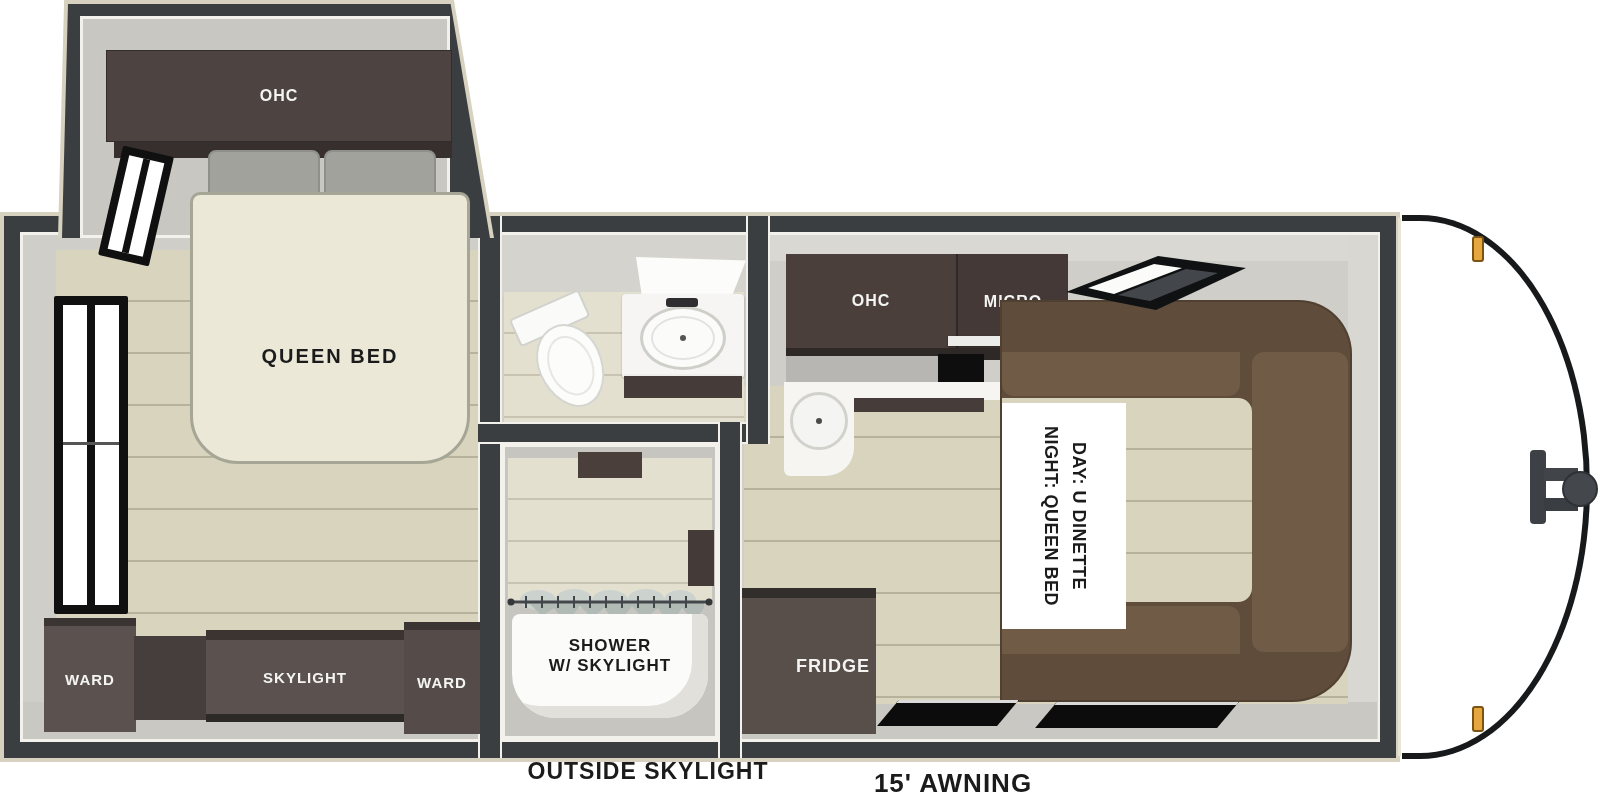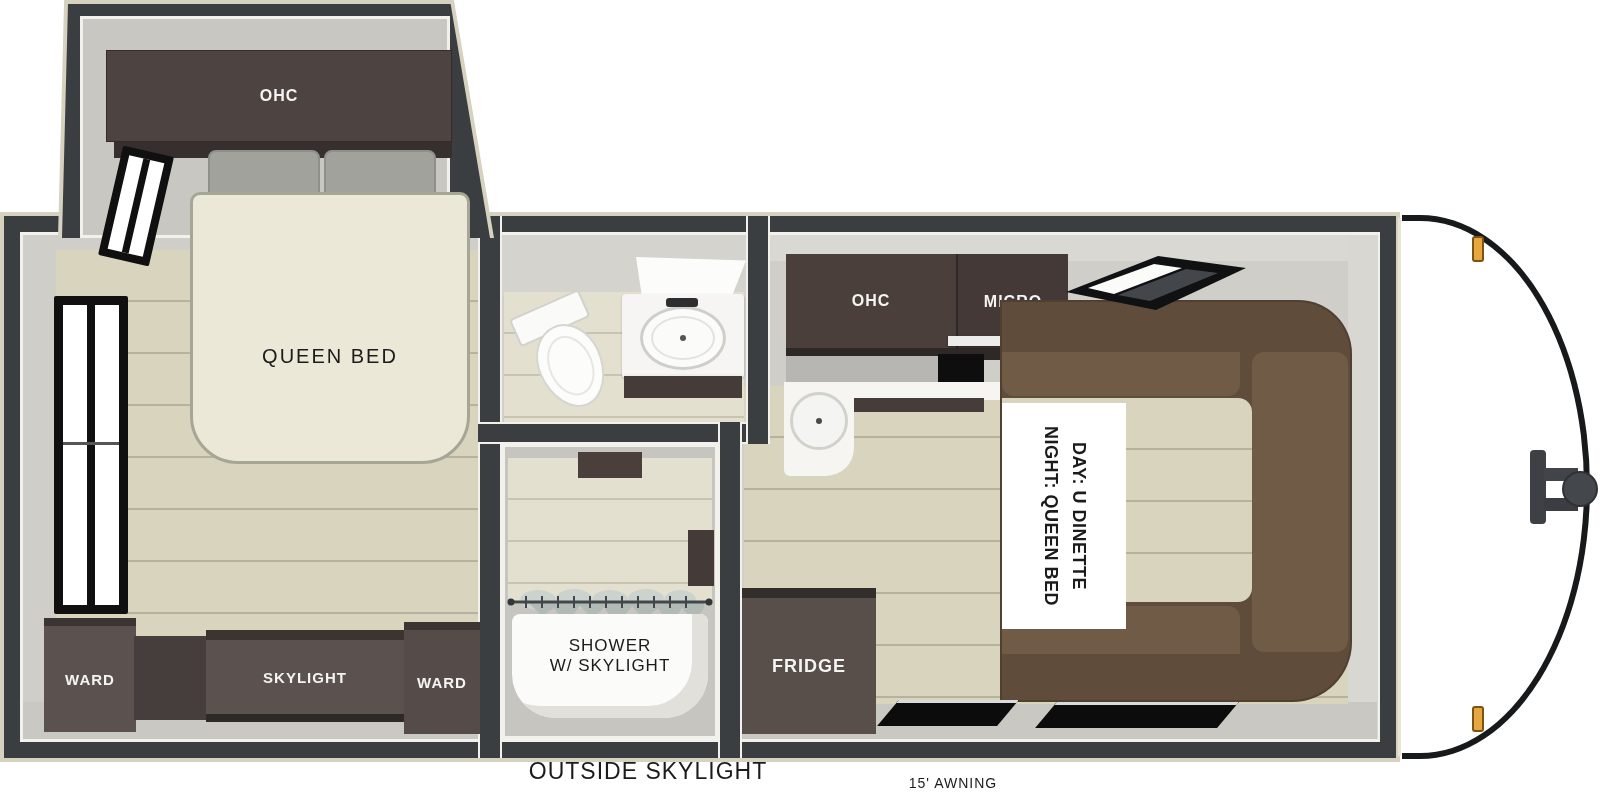--- a/index.html
+++ b/index.html
@@ -6,21 +6,21 @@
   body{width:1600px;height:796px;position:relative;overflow:hidden;
        font-family:"Liberation Sans", sans-serif;}
   .abs{position:absolute;box-sizing:border-box;}
   .planks{background-color:#d8d4bd;
     background-image:repeating-linear-gradient(180deg,rgba(0,0,0,0) 0,rgba(0,0,0,0) 50px,#b6b29c 50px,#b6b29c 52px);}
   .planks-light{background-color:#e3e0d0;
     background-image:repeating-linear-gradient(180deg,rgba(0,0,0,0) 0,rgba(0,0,0,0) 40px,#c8c4b1 40px,#c8c4b1 42px);}
   .wall{background:#3b3e41;}
   .cab-label{color:#f4f4f2;font-weight:bold;letter-spacing:1px;
     display:flex;align-items:center;justify-content:center;text-align:center;}
-  .dark-label{color:#1b1b1b;font-weight:normal;letter-spacing:1px;
+  .dark-label{color:#1b1b1b;font-weight:bold;letter-spacing:1px;
     display:flex;align-items:center;justify-content:center;text-align:center;}
 </style>
 </head>
 <body>
 
 <div class="abs" style="left:0px;top:212px;width:1400px;height:550px;background:#d7d1bf;"></div>
 <div class="abs wall" style="left:4px;top:216px;width:1392px;height:542px;"></div>
 <div class="abs" style="left:20px;top:232px;width:1360px;height:510px;background:#cfcec8;border:3px solid #f2f1ec;"></div>
 
 <div class="abs" style="left:768px;top:235px;width:580px;height:26px;background:#d9d8d2;"></div>
@@ -151,21 +151,21 @@
   <div class="abs" style="left:16px;bottom:4px;width:4px;height:4px;background:#777;border-radius:50%;"></div>
 </div>
 <div class="abs" style="left:784px;top:382px;width:218px;height:18px;background:#f6f5f2;"></div>
 <div class="abs" style="left:784px;top:382px;width:70px;height:94px;background:#f6f5f2;border-radius:0 0 28px 6px;"></div>
 <div class="abs" style="left:790px;top:392px;width:58px;height:58px;background:#f4f4f2;border:3px solid #d2d2cd;border-radius:50%;">
   <div class="abs" style="left:50%;top:50%;width:6px;height:6px;background:#4a4a4a;border-radius:50%;transform:translate(-50%,-50%);"></div>
 </div>
 <div class="abs" style="left:854px;top:398px;width:130px;height:14px;background:#463c39;"></div>
 
 <div class="abs" style="left:742px;top:588px;width:134px;height:146px;background:#584e4a;border-top:10px solid #312e2c;">
-  <div class="cab-label" style="width:100%;height:100%;font-size:18px;">FRIDGE</div>
+  <div class="cab-label" style="width:100%;height:100%;font-size:18px;padding-left:24px;">FRIDGE</div>
 </div>
 
 <div class="abs" style="left:1000px;top:300px;width:352px;height:402px;background:#5f4c3b;border-radius:0 54px 60px 0;
             box-shadow:inset 0 0 0 2px rgba(0,0,0,.15);"></div>
 <div class="abs" style="left:1002px;top:352px;width:238px;height:44px;background:#705b47;border-radius:0 0 12px 12px;"></div>
 <div class="abs" style="left:1252px;top:352px;width:96px;height:300px;background:#705b47;border-radius:12px;"></div>
 <div class="abs" style="left:1002px;top:606px;width:238px;height:48px;background:#705b47;border-radius:12px 12px 0 0;"></div>
 <div class="abs planks" style="left:1002px;top:398px;width:250px;height:204px;border-radius:0 14px 14px 0;"></div>
 <div class="abs" style="left:951px;top:454px;width:226px;height:124px;background:#ffffff;transform:rotate(90deg);
             display:flex;flex-direction:column;align-items:center;justify-content:center;
@@ -193,13 +193,13 @@
 <div class="abs" style="left:1472px;top:706px;width:12px;height:26px;background:#e7a73f;border:2px solid #7a5415;border-radius:3px;"></div>
 
 <svg class="abs" style="left:1516px;top:438px;width:84px;height:110px;" viewBox="0 0 84 110">
   <rect x="14" y="12" width="16" height="74" rx="4" fill="#3d4146"></rect>
   <rect x="28" y="30" width="34" height="13" fill="#41454a"></rect>
   <rect x="28" y="60" width="34" height="13" fill="#3a3e43"></rect>
   <circle cx="64" cy="51" r="17" fill="#44484d" stroke="#2e3236" stroke-width="2"></circle>
 </svg>
 
 <div class="abs dark-label" style="left:498px;top:756px;width:300px;height:30px;font-size:23px;">OUTSIDE SKYLIGHT</div>
-<div class="abs dark-label" style="left:830px;top:770px;width:246px;height:26px;font-size:14px;">15' AWNING</div>
+<div class="abs dark-label" style="left:830px;top:770px;width:246px;height:26px;font-size:26px;">15' AWNING</div>
 
 </body></html>

